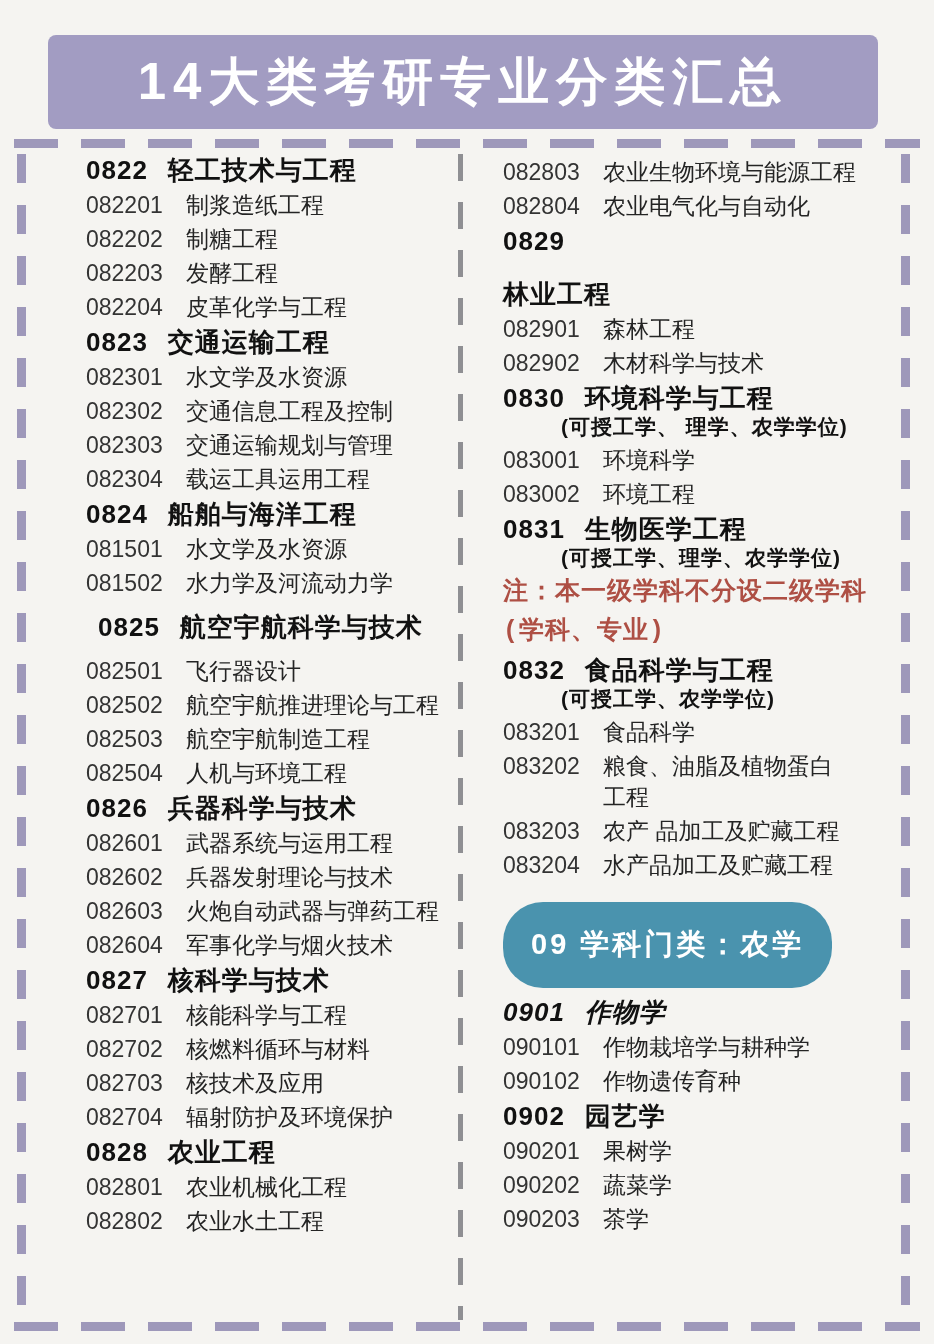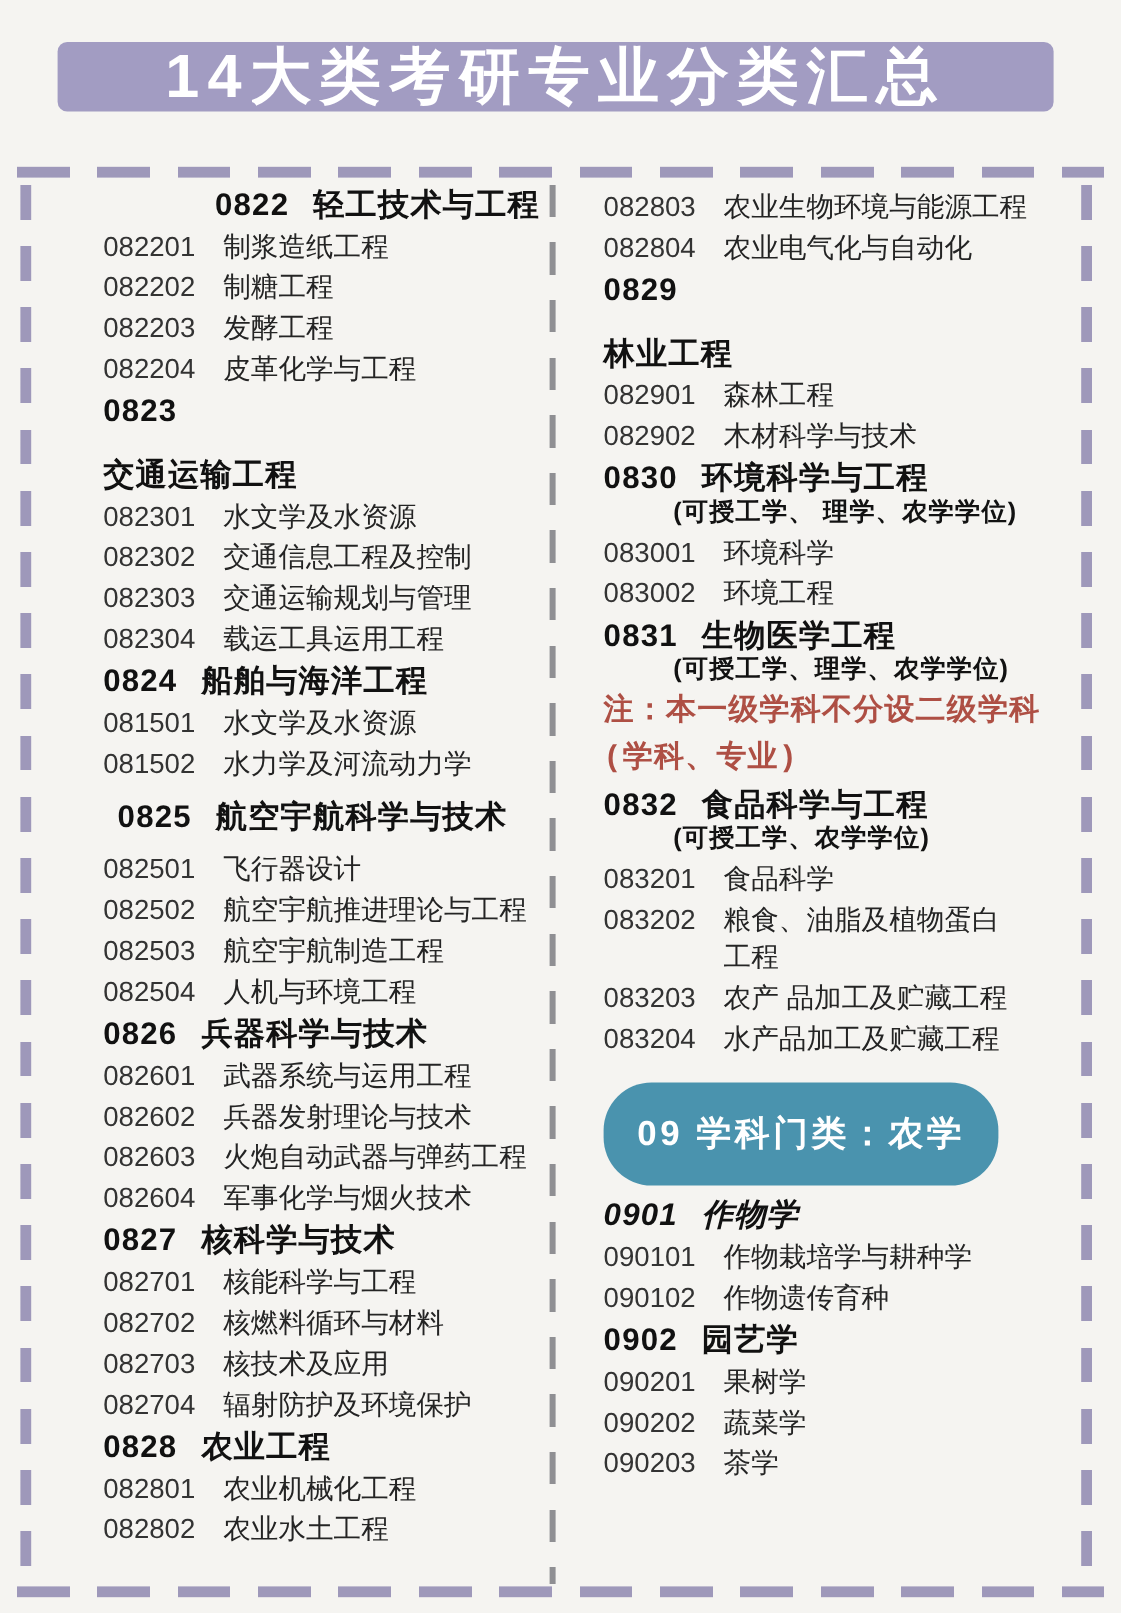--- a/index.html
+++ b/index.html
@@ -11,21 +11,21 @@
   }
   html,body{margin:0;padding:0;}
   body{
     width:934px;height:1344px;
     background:#f5f4f1;
     font-family:"Liberation Sans","DejaVu Sans",sans-serif;
     position:relative;overflow:hidden;
     color:#1d1d1d;
   }
   .banner{
-    position:absolute;left:48px;top:35px;width:830px;height:58px;
+    position:absolute;left:48px;top:35px;width:830px;height:94px;
     background:var(--banner);border-radius:8px;
     display:flex;align-items:center;justify-content:center;
   }
   .banner h1{
     margin:0;color:#ffffff;font-size:51px;font-weight:800;letter-spacing:7px;
     white-space:nowrap;
   }
   
   .b-top,.b-bottom{
     position:absolute;left:14px;right:14px;height:9px;
@@ -50,21 +50,21 @@
     background:repeating-linear-gradient(180deg,var(--divider) 0 27px,transparent 27px 48px);
   }
   .col-right{flex:1;box-sizing:border-box;padding:2px 0 0 40px;}
 
   .sec-header{
     display:flex;gap:20px;align-items:baseline;
     font-size:26px;font-weight:700;color:#111;
     margin:15px 0 7px;letter-spacing:1px;line-height:33px;
     white-space:nowrap;
   }
-  .sec:first-child .sec-header{margin-top:2px;justify-content:flex-end;}
+  .sec:first-child .sec-header{margin-top:2px;}
   .sec-subtitle{
     font-size:21px;font-weight:700;color:#121212;
     margin:-2px 0 5px 58px;letter-spacing:1px;line-height:27px;
     white-space:nowrap;
   }
   .item{
     display:flex;gap:14px;
     font-size:23px;color:#242424;
     margin:3px 0;line-height:31px;
   }
@@ -111,21 +111,21 @@
         <div class="item">
           <span class="item-code">082203</span>
           <span class="item-name">发酵工程</span>
         </div>
         <div class="item">
           <span class="item-code">082204</span>
           <span class="item-name">皮革化学与工程</span>
         </div>
       </section>
       <section class="sec">
-        <h2 class="sec-header" style="margin: 0px; flex-direction: column;">
+        <h2 class="sec-header" style="margin: 0px;">
           <span class="sec-code">0823</span>
           <span class="sec-name">交通运输工程</span>
         </h2>
         <div class="item">
           <span class="item-code">082301</span>
           <span class="item-name">水文学及水资源</span>
         </div>
         <div class="item">
           <span class="item-code">082302</span>
           <span class="item-name">交通信息工程及控制</span>

